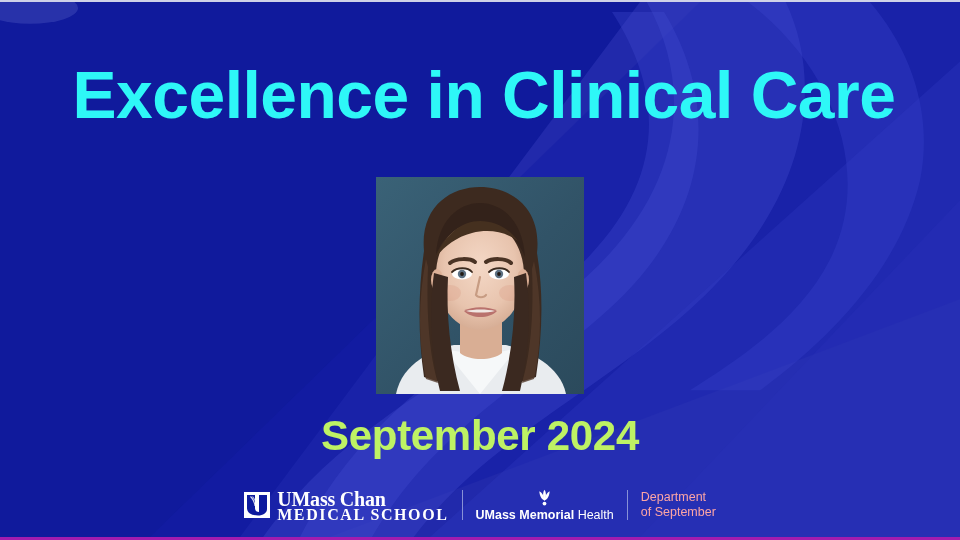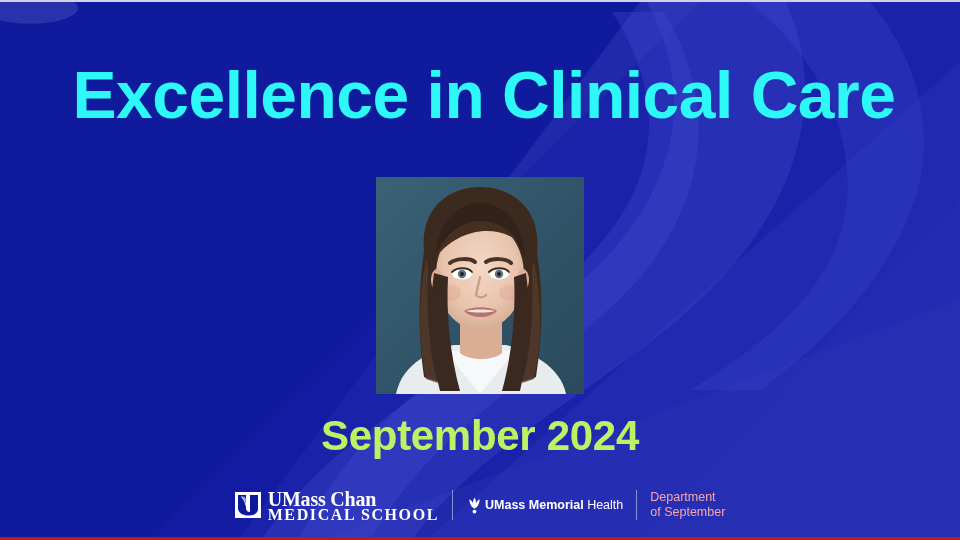--- a/index.html
+++ b/index.html
@@ -12,21 +12,21 @@
   }
 
   .slide {
     position: relative;
     width: 960px;
     height: 540px;
     overflow: hidden;
     background: #101a9c;
     box-sizing: border-box;
     border-top: 2px solid #cfd2e8;
-    border-bottom: 3px solid #b91c1c;
+    border-bottom: 3px solid #a21caf;
   }
 
   
   .bg-art {
     position: absolute;
     inset: 0;
     overflow: hidden;
     z-index: 0;
   }
   .bg-art svg { display: block; width: 100%; height: 100%; }
@@ -121,21 +121,21 @@
     font-weight: bold;
     color: #ffffff;
     font-size: 16px;
     line-height: 12px;
     letter-spacing: 1.6px;
   }
 
   
   .mem-wrap {
     display: flex;
-    flex-direction: row;
+    flex-direction: column;
     align-items: center;
     justify-content: center;
     gap: 2px;
   }
   .mem-mark { width: 17px; height: 17px; display: block; }
   .mem-text {
     font-family: "Liberation Sans", sans-serif;
     font-size: 12.5px;
     color: #ffffff;
     line-height: 14px;

